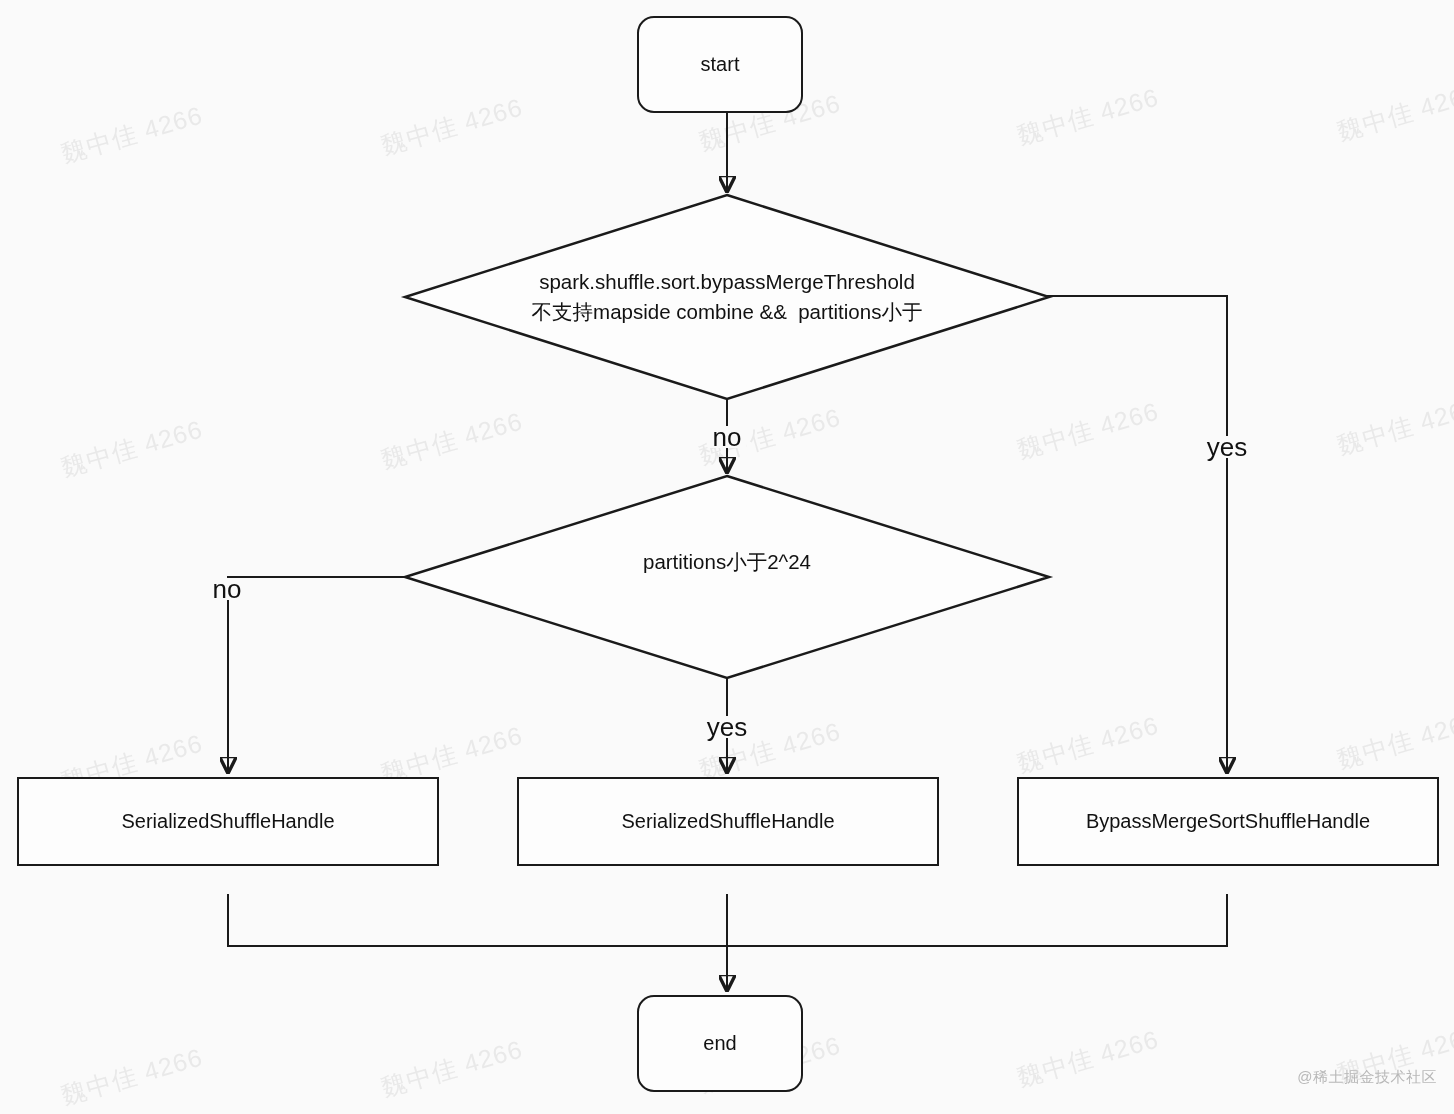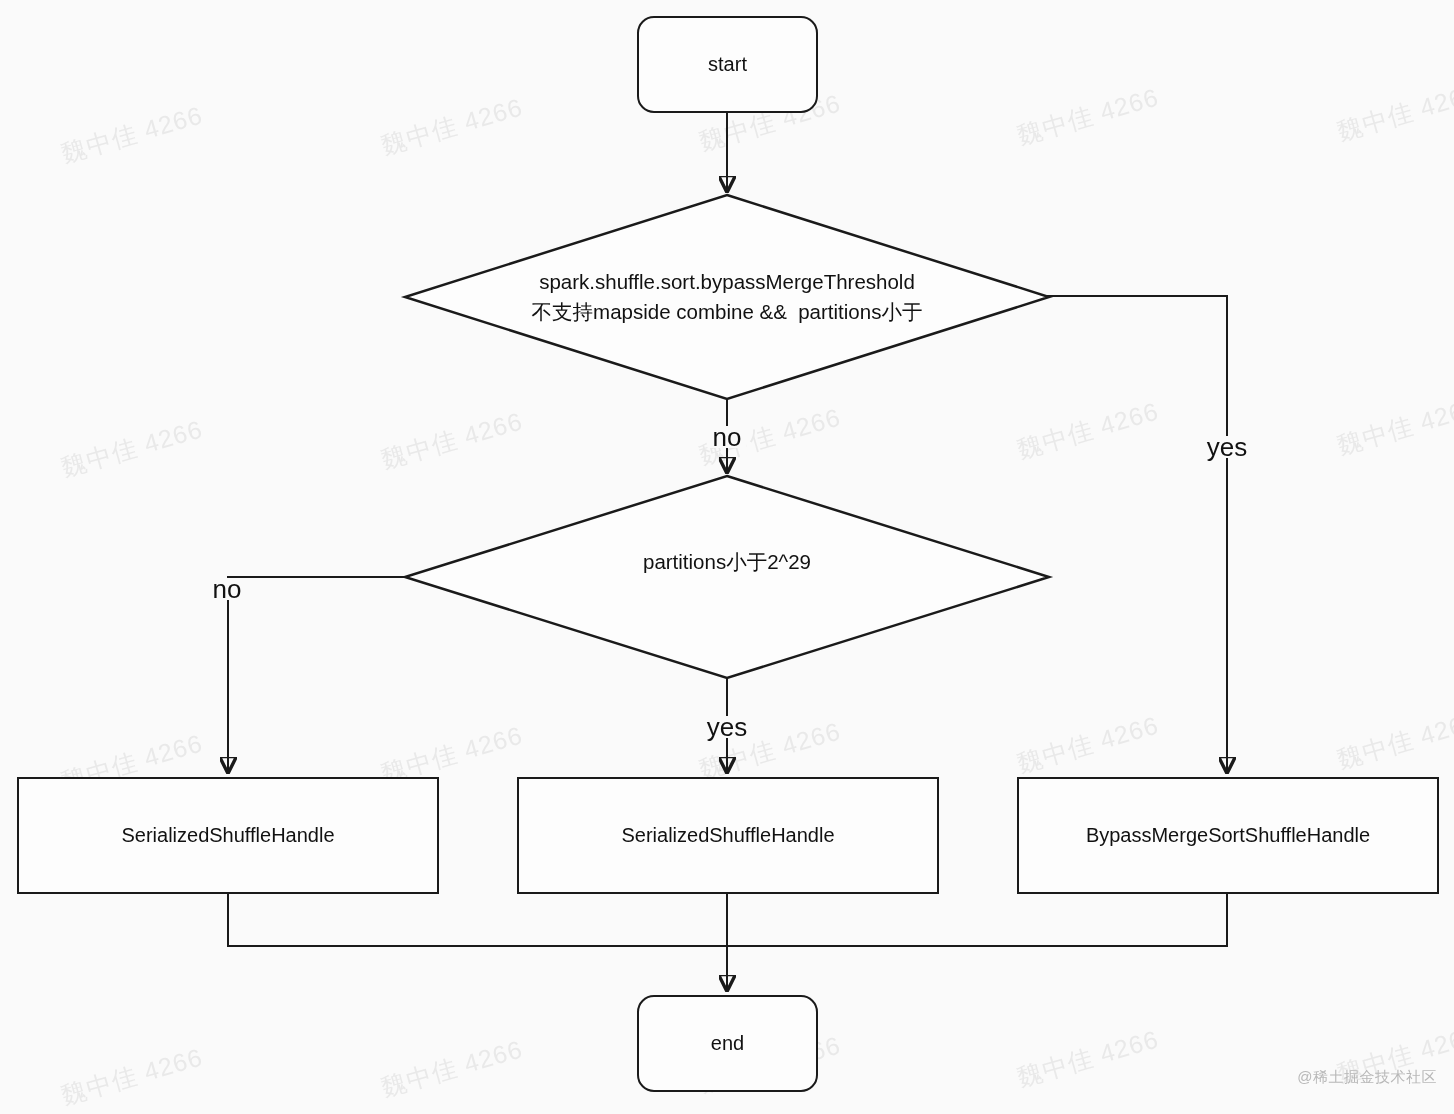--- a/index.html
+++ b/index.html
@@ -38,22 +38,22 @@
 
   
   .node{
     position:absolute;z-index:2;
     display:flex;align-items:center;justify-content:center;
     text-align:center;
     font-size:20px;
     background:var(--fill);
     border:2.5px solid var(--line);
   }
-  .terminator{width:181px;height:97px;border-radius:17px;}
-  .process{width:422px;height:117px;}
+  .terminator{width:166px;height:97px;border-radius:17px;}
+  .process{width:422px;height:89px;}
   #node-start{left:637px;top:16px;}
   #node-end{left:637px;top:995px;}
   #node-result-left{left:17px;top:777px;}
   #node-result-middle{left:517px;top:777px;}
   #node-result-right{left:1017px;top:777px;}
 
   
   .diamond-text{
     position:absolute;z-index:2;
     left:427px;width:600px;
@@ -145,21 +145,21 @@
   <div class="node terminator" id="node-start">
     <span>start</span>
   </div>
 
   <div class="diamond-text" id="diamond1-text">
     <div>spark.shuffle.sort.bypassMergeThreshold</div>
     <div>不支持mapside combine &amp;&amp;  partitions小于</div>
   </div>
 
   <div class="diamond-text" id="diamond2-text">
-    <div>partitions小于2^29</div>
+    <div>partitions小于2^24</div>
   </div>
 
   <span class="edge-label" id="label-d1-no">no</span>
   <span class="edge-label" id="label-d1-yes">yes</span>
   <span class="edge-label" id="label-d2-no">no</span>
   <span class="edge-label" id="label-d2-yes">yes</span>
 
   <div class="node process" id="node-result-left">
     <span>SerializedShuffleHandle</span>
   </div>

